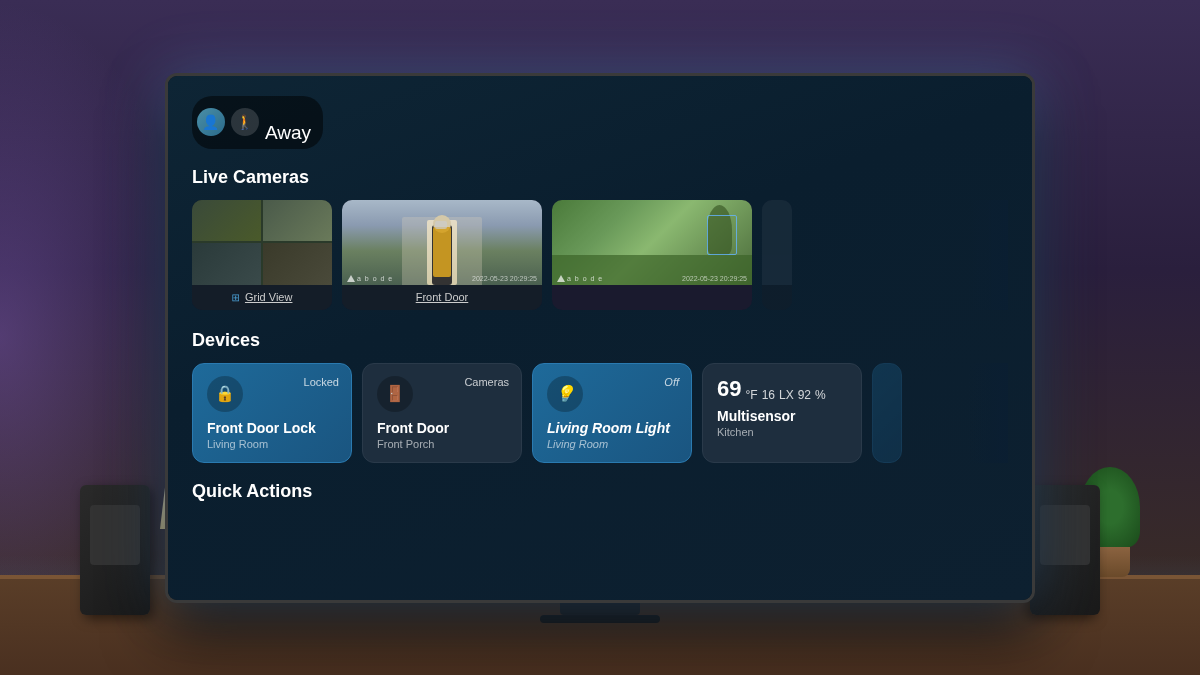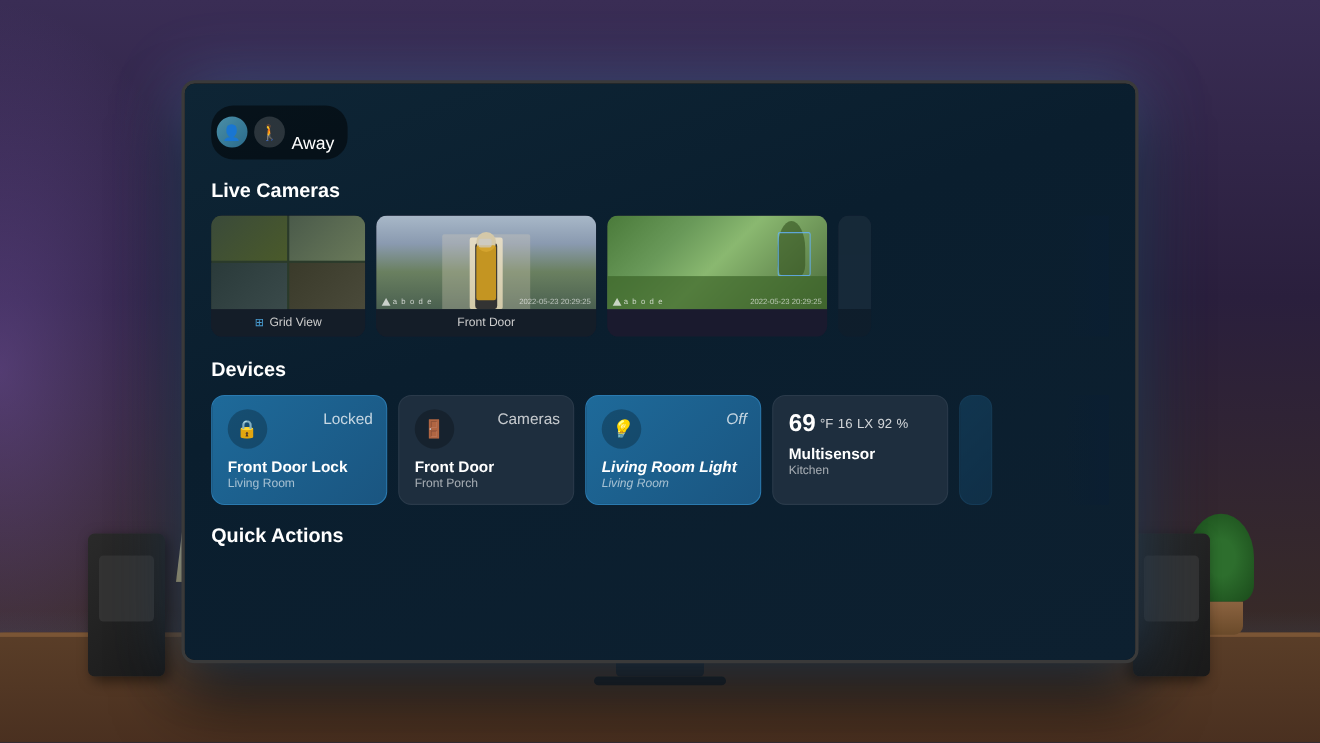--- a/index.html
+++ b/index.html
@@ -251,21 +251,21 @@
       background: rgba(255,255,255,0.15);
       border-radius: 50%;
       display: flex;
       align-items: center;
       justify-content: center;
       font-size: 14px;
     }
 
     .mode-text {
       color: #fff;
-      font-size: 16px;
+      font-size: 19px;
       font-weight: 500;
       margin-top: 21px;
     }
 
     
     .section-title {
       color: #ffffff;
       font-size: 18px;
       font-weight: 600;
       margin-bottom: 12px;
@@ -322,20 +322,21 @@
       display: flex;
       align-items: center;
       justify-content: center;
       gap: 5px;
     }
 
     .camera-label {
       color: #ccc;
       font-size: 11px;
       font-weight: 500;
+      text-decoration: underline;
     }
 
     .grid-icon {
       color: #4a9fd4;
       font-size: 10px;
     }
 
     
     .camera-main-view {
       width: 100%;
@@ -435,21 +436,21 @@
 
     .device-card-sensor {
       background: #1e2e3e;
       border: 1px solid #2a3a4a;
     }
 
     .device-status-badge {
       position: absolute;
       top: 12px;
       right: 12px;
-      font-size: 14px;
+      font-size: 11px;
       color: rgba(255,255,255,0.75);
       font-weight: 500;
     }
 
     .device-icon {
       width: 36px;
       height: 36px;
       border-radius: 50%;
       background: rgba(0,0,0,0.25);
       display: flex;
@@ -466,21 +467,21 @@
       margin-bottom: 2px;
     }
 
     .device-room {
       color: rgba(255,255,255,0.6);
       font-size: 11px;
     }
 
     .device-sensor-data {
       display: flex;
-      align-items: center;
+      align-items: flex-end;
       gap: 4px;
       margin-bottom: 6px;
     }
 
     .sensor-temp {
       color: #ffffff;
       font-size: 22px;
       font-weight: 700;
     }
 

